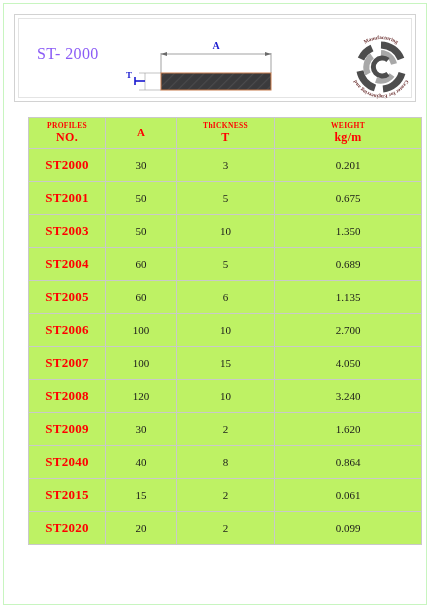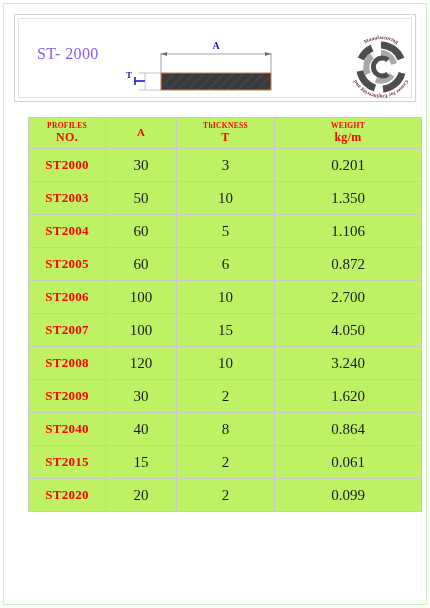--- a/index.html
+++ b/index.html
@@ -104,21 +104,21 @@
   }
   .spec-table th.col-a {
     font-size: 11px;
   }
   .spec-table th .sub {
     display: block;
     font-size: 12px;
   }
   .spec-table td {
     height: 32px;
-    font-size: 15px;
+    font-size: 11px;
     color: #1a1a1a;
   }
   .spec-table td.profile-id {
     color: #ff0000;
     font-weight: bold;
     font-size: 13px;
     letter-spacing: 0.3px;
   }
   .c1 { width: 77px; }
   .c2 { width: 71px; }
@@ -222,36 +222,42 @@
     </tr>
   </thead>
   <tbody>
       <tr>
         <td class="profile-id">ST2000</td>
         <td>30</td>
         <td>3</td>
         <td>0.201</td>
       </tr>
       <tr>
+        <td class="profile-id">ST2001</td>
+        <td>50</td>
+        <td>5</td>
+        <td>0.675</td>
+      </tr>
+      <tr>
         <td class="profile-id">ST2003</td>
         <td>50</td>
         <td>10</td>
         <td>1.350</td>
       </tr>
       <tr>
         <td class="profile-id">ST2004</td>
         <td>60</td>
         <td>5</td>
-        <td>1.106</td>
+        <td>0.689</td>
       </tr>
       <tr>
         <td class="profile-id">ST2005</td>
         <td>60</td>
         <td>6</td>
-        <td>0.872</td>
+        <td>1.135</td>
       </tr>
       <tr>
         <td class="profile-id">ST2006</td>
         <td>100</td>
         <td>10</td>
         <td>2.700</td>
       </tr>
       <tr>
         <td class="profile-id">ST2007</td>
         <td>100</td>

